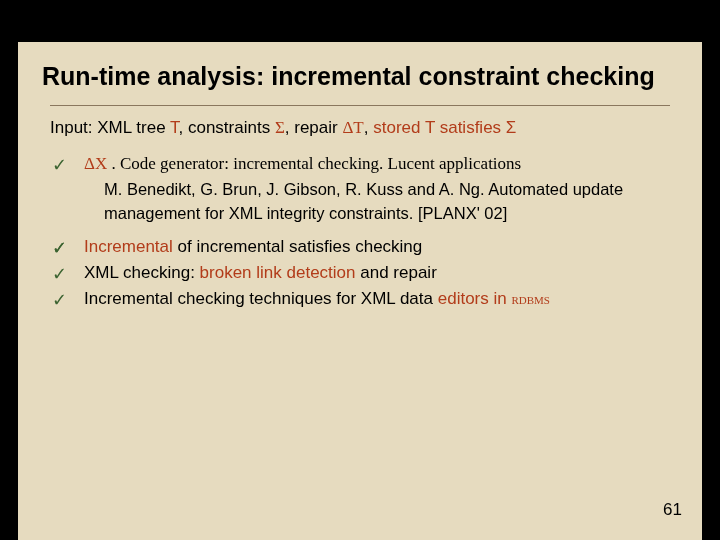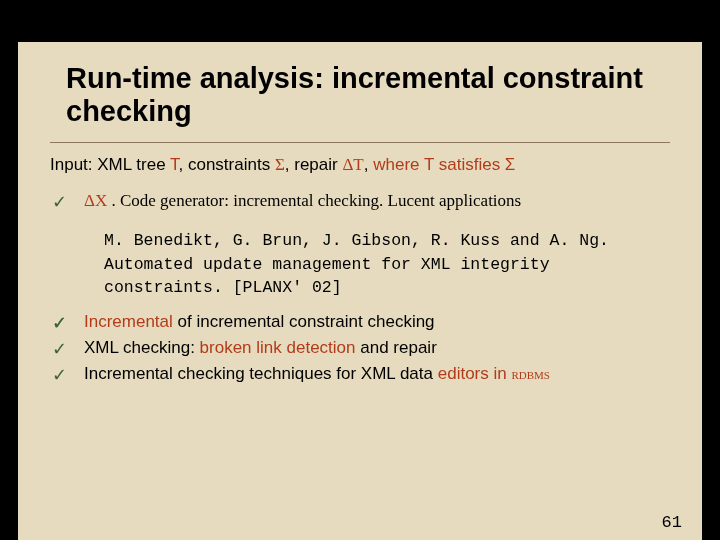--- a/index.html
+++ b/index.html
@@ -1,61 +1,61 @@
 <!DOCTYPE html>
 <html><head>
 <meta charset="utf-8">
 <style>
 html,body{margin:0;padding:0}
 body{width:720px;height:540px;background:#000;font-family:Arial,Helvetica,sans-serif;position:relative}
 .slide{position:absolute;top:42px;left:18px;width:684px;height:498px;background:#e6dbbf;box-shadow:0 0 8px rgba(0,0,0,.4)}
-.title{font-size:29px;font-weight:bold;color:#000;padding:20px 0 6px 48px}
+.title{font-size:25px;font-weight:bold;color:#000;padding:20px 0 6px 24px}
 .rule{margin:8px 32px 0 32px;border:0;border-top:1px solid #8a775e}
 .body{padding:10px 30px 0 32px;font-size:17px;line-height:1.42;color:#000}
 .intro{margin-bottom:12px}
 .item{position:relative;padding-left:34px;margin-top:10px}
 .chk{position:absolute;left:2px;top:1px;color:#3b6330;font-size:18px}
-.cit{font-family:Liberation Mono, monospace;font-size:16.5px;padding-left:20px;line-height:1.42;margin-top:16px}
+.cit{font-family:Liberation Sans, sans-serif;font-size:16.5px;padding-left:20px;line-height:1.42;margin-top:2px}
 .ri-head{margin-top:14px}
 .ri{position:relative;padding-left:34px;margin-top:2px}
 .red{color:#b23c1a}
 .uline{}
 .serif{font-family:Georgia,'Times New Roman',serif}
-.pgnum{position:absolute;bottom:8px;right:20px;font-family:Liberation Mono, monospace;font-size:17px;color:#000}
+.pgnum{position:absolute;bottom:20px;right:20px;font-family:Liberation Sans, sans-serif;font-size:17px;color:#000}
 </style>
 </head>
 <body>
 
 <div class="slide">
 
   <div class="title">Run-time analysis: incremental constraint checking</div>
   <hr class="rule">
 
   <div class="body">
 
     <div class="intro">
       <div>
-        <span>Input:   XML tree </span><span class="red">T</span><span>, constraints </span><span class="red serif">Σ</span><span>, repair </span><span class="red serif">ΔT</span><span>, </span><span class="red uline">where T satisfies Σ</span>
+        <span>Input:   XML tree </span><span class="red">T</span><span>, constraints </span><span class="red serif">Σ</span><span>, repair </span><span class="red serif">ΔT</span><span>, </span><span class="red uline">stored T satisfies Σ</span>
       </div>
     </div>
 
     <div class="item">
       <span class="chk">✓</span>
       <span class="red serif">ΔX</span><span class="serif"> . Code generator: incremental checking. Lucent applications</span>
       <div class="cit">M. Benedikt, G. Brun, J. Gibson, R. Kuss and A. Ng. Automated update management for XML integrity constraints. [PLANX' 02]</div>
     </div>
 
     <div class="item">
       <span class="chk">✓</span>
     </div>
 
 
     <div class="ri">
       <span class="chk">✓</span>
-      <span class="red">Incremental</span><span> of incremental constraint checking</span>
+      <span class="red">Incremental</span><span> of incremental satisfies checking</span>
     </div>
     <div class="ri">
       <span class="chk">✓</span>
       <span>XML checking: </span><span class="red">broken link detection</span><span> and repair</span>
     </div>
     <div class="ri">
       <span class="chk">✓</span>
       <span>Incremental checking techniques for XML data </span><span class="red">editors in </span><span class="red serif" style="font-size:11px">RDBMS</span>
     </div>
 

